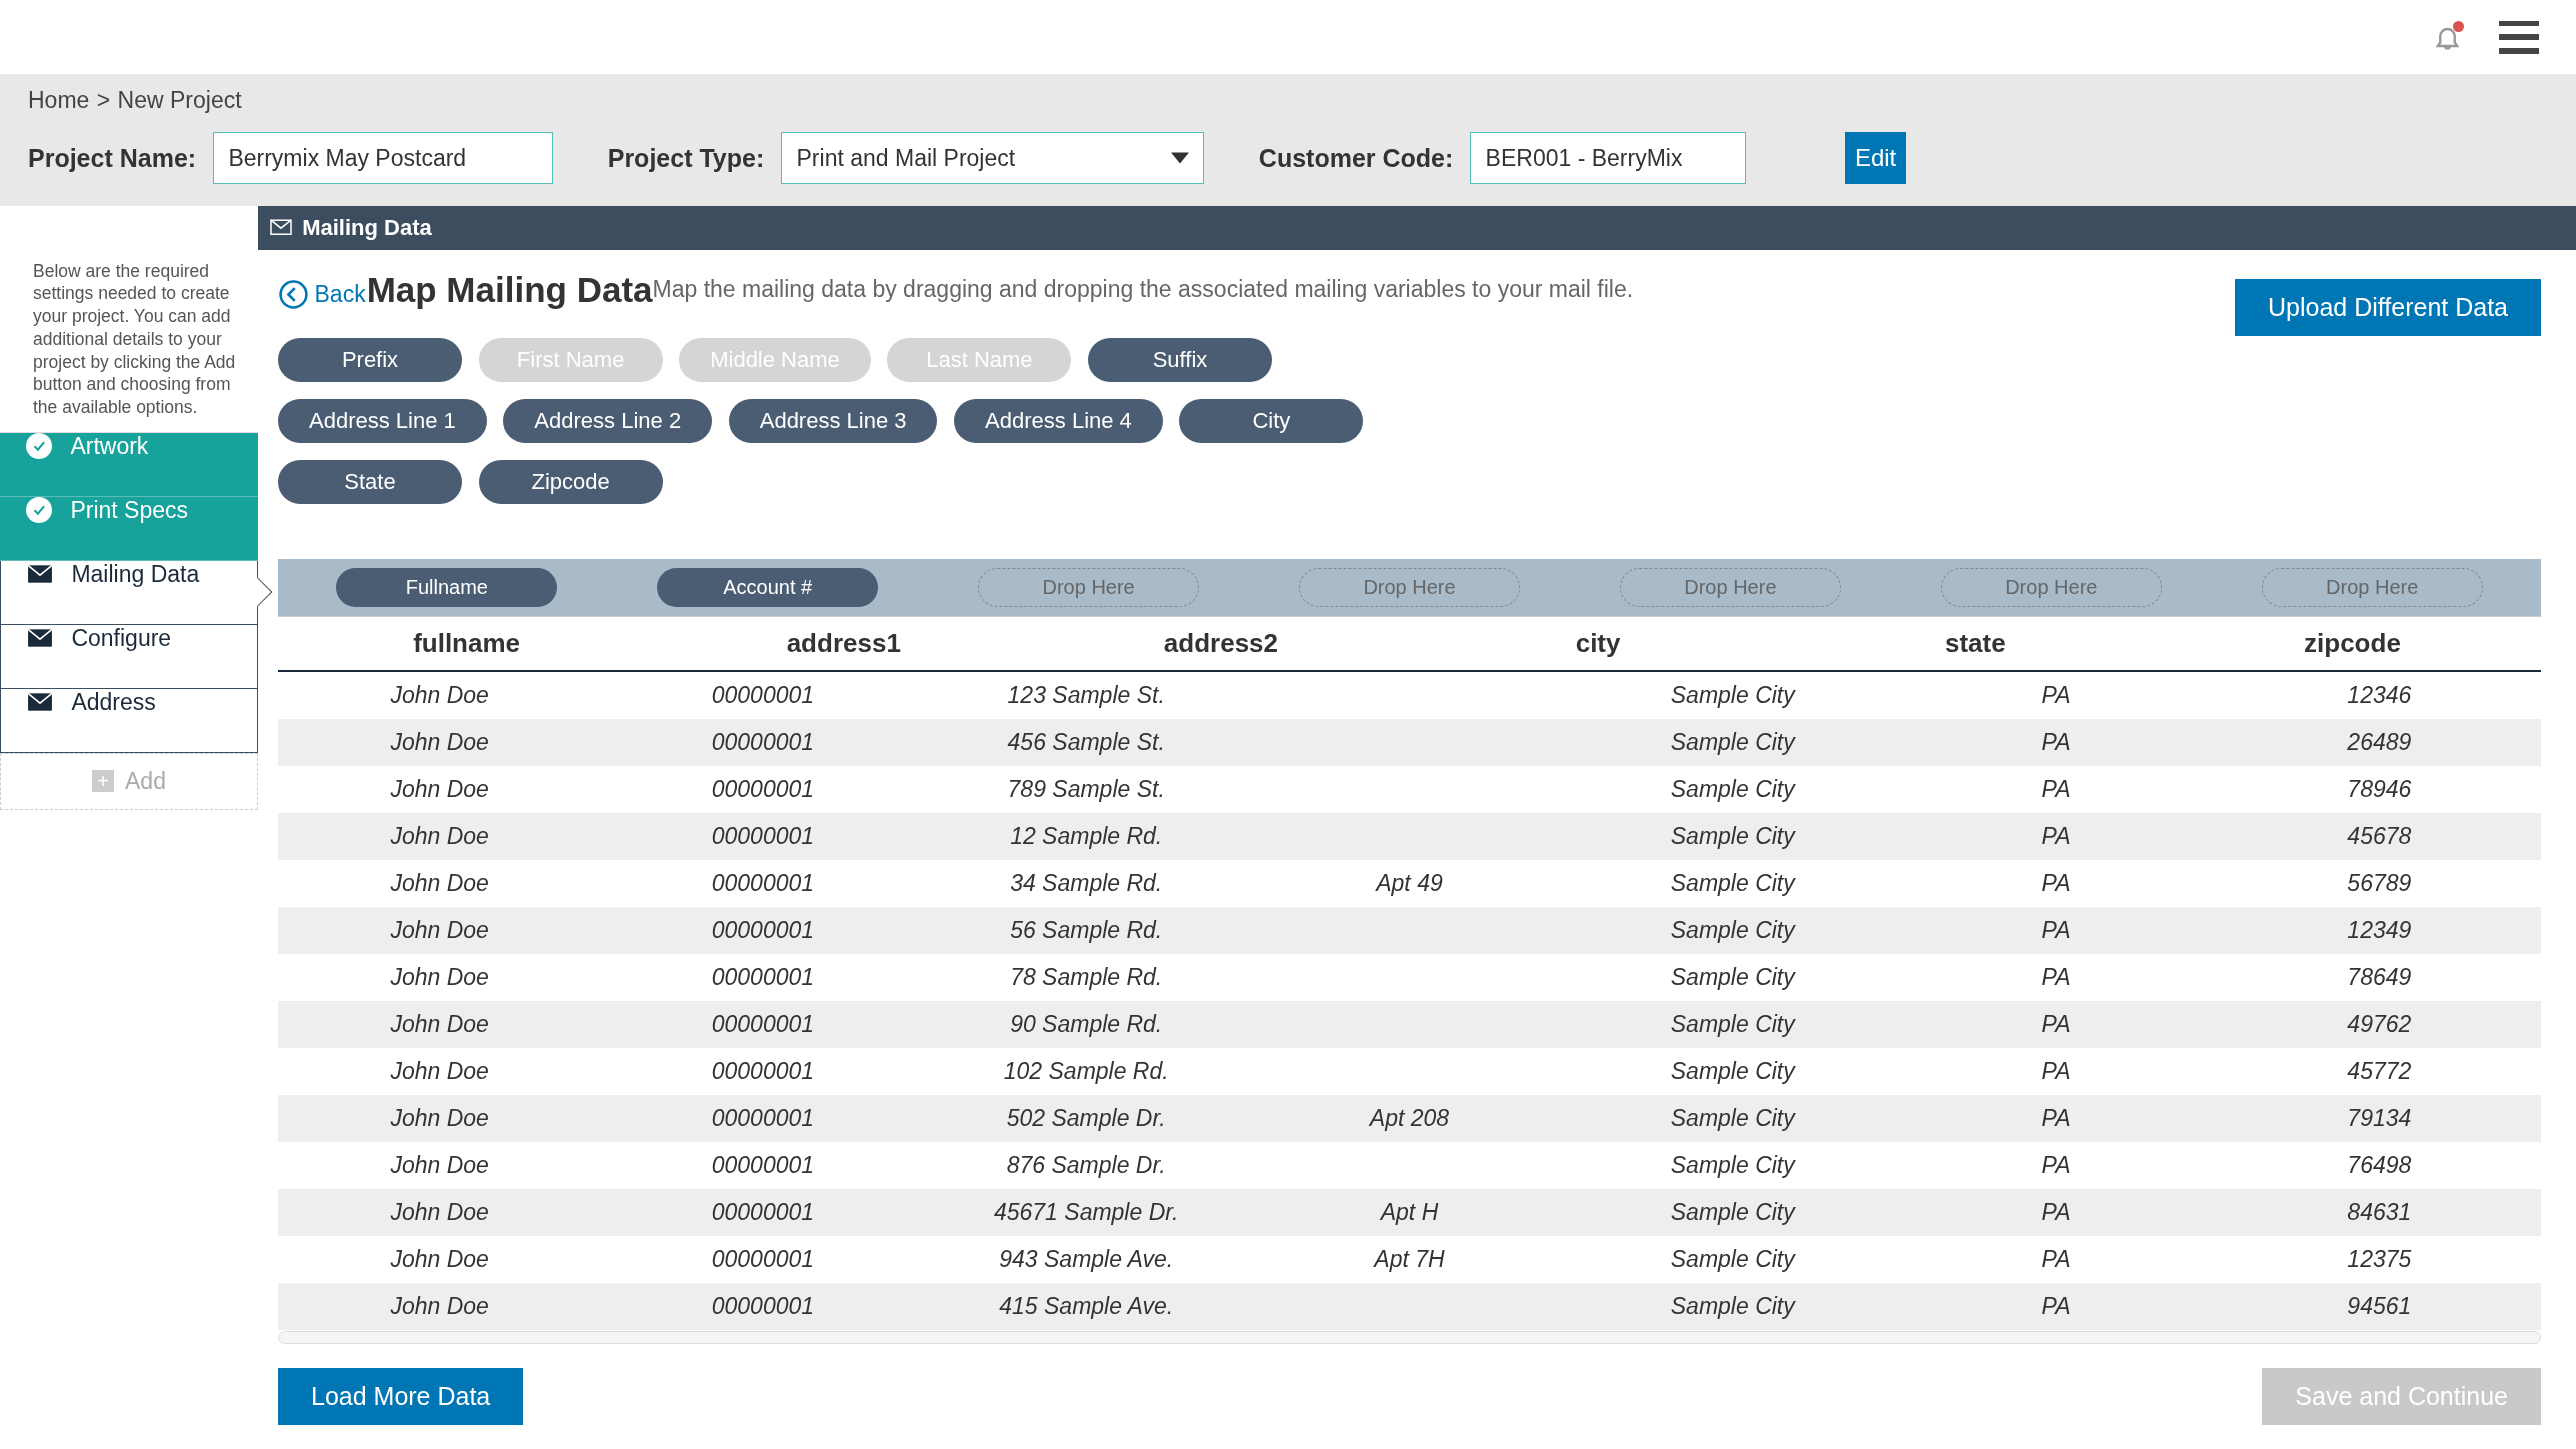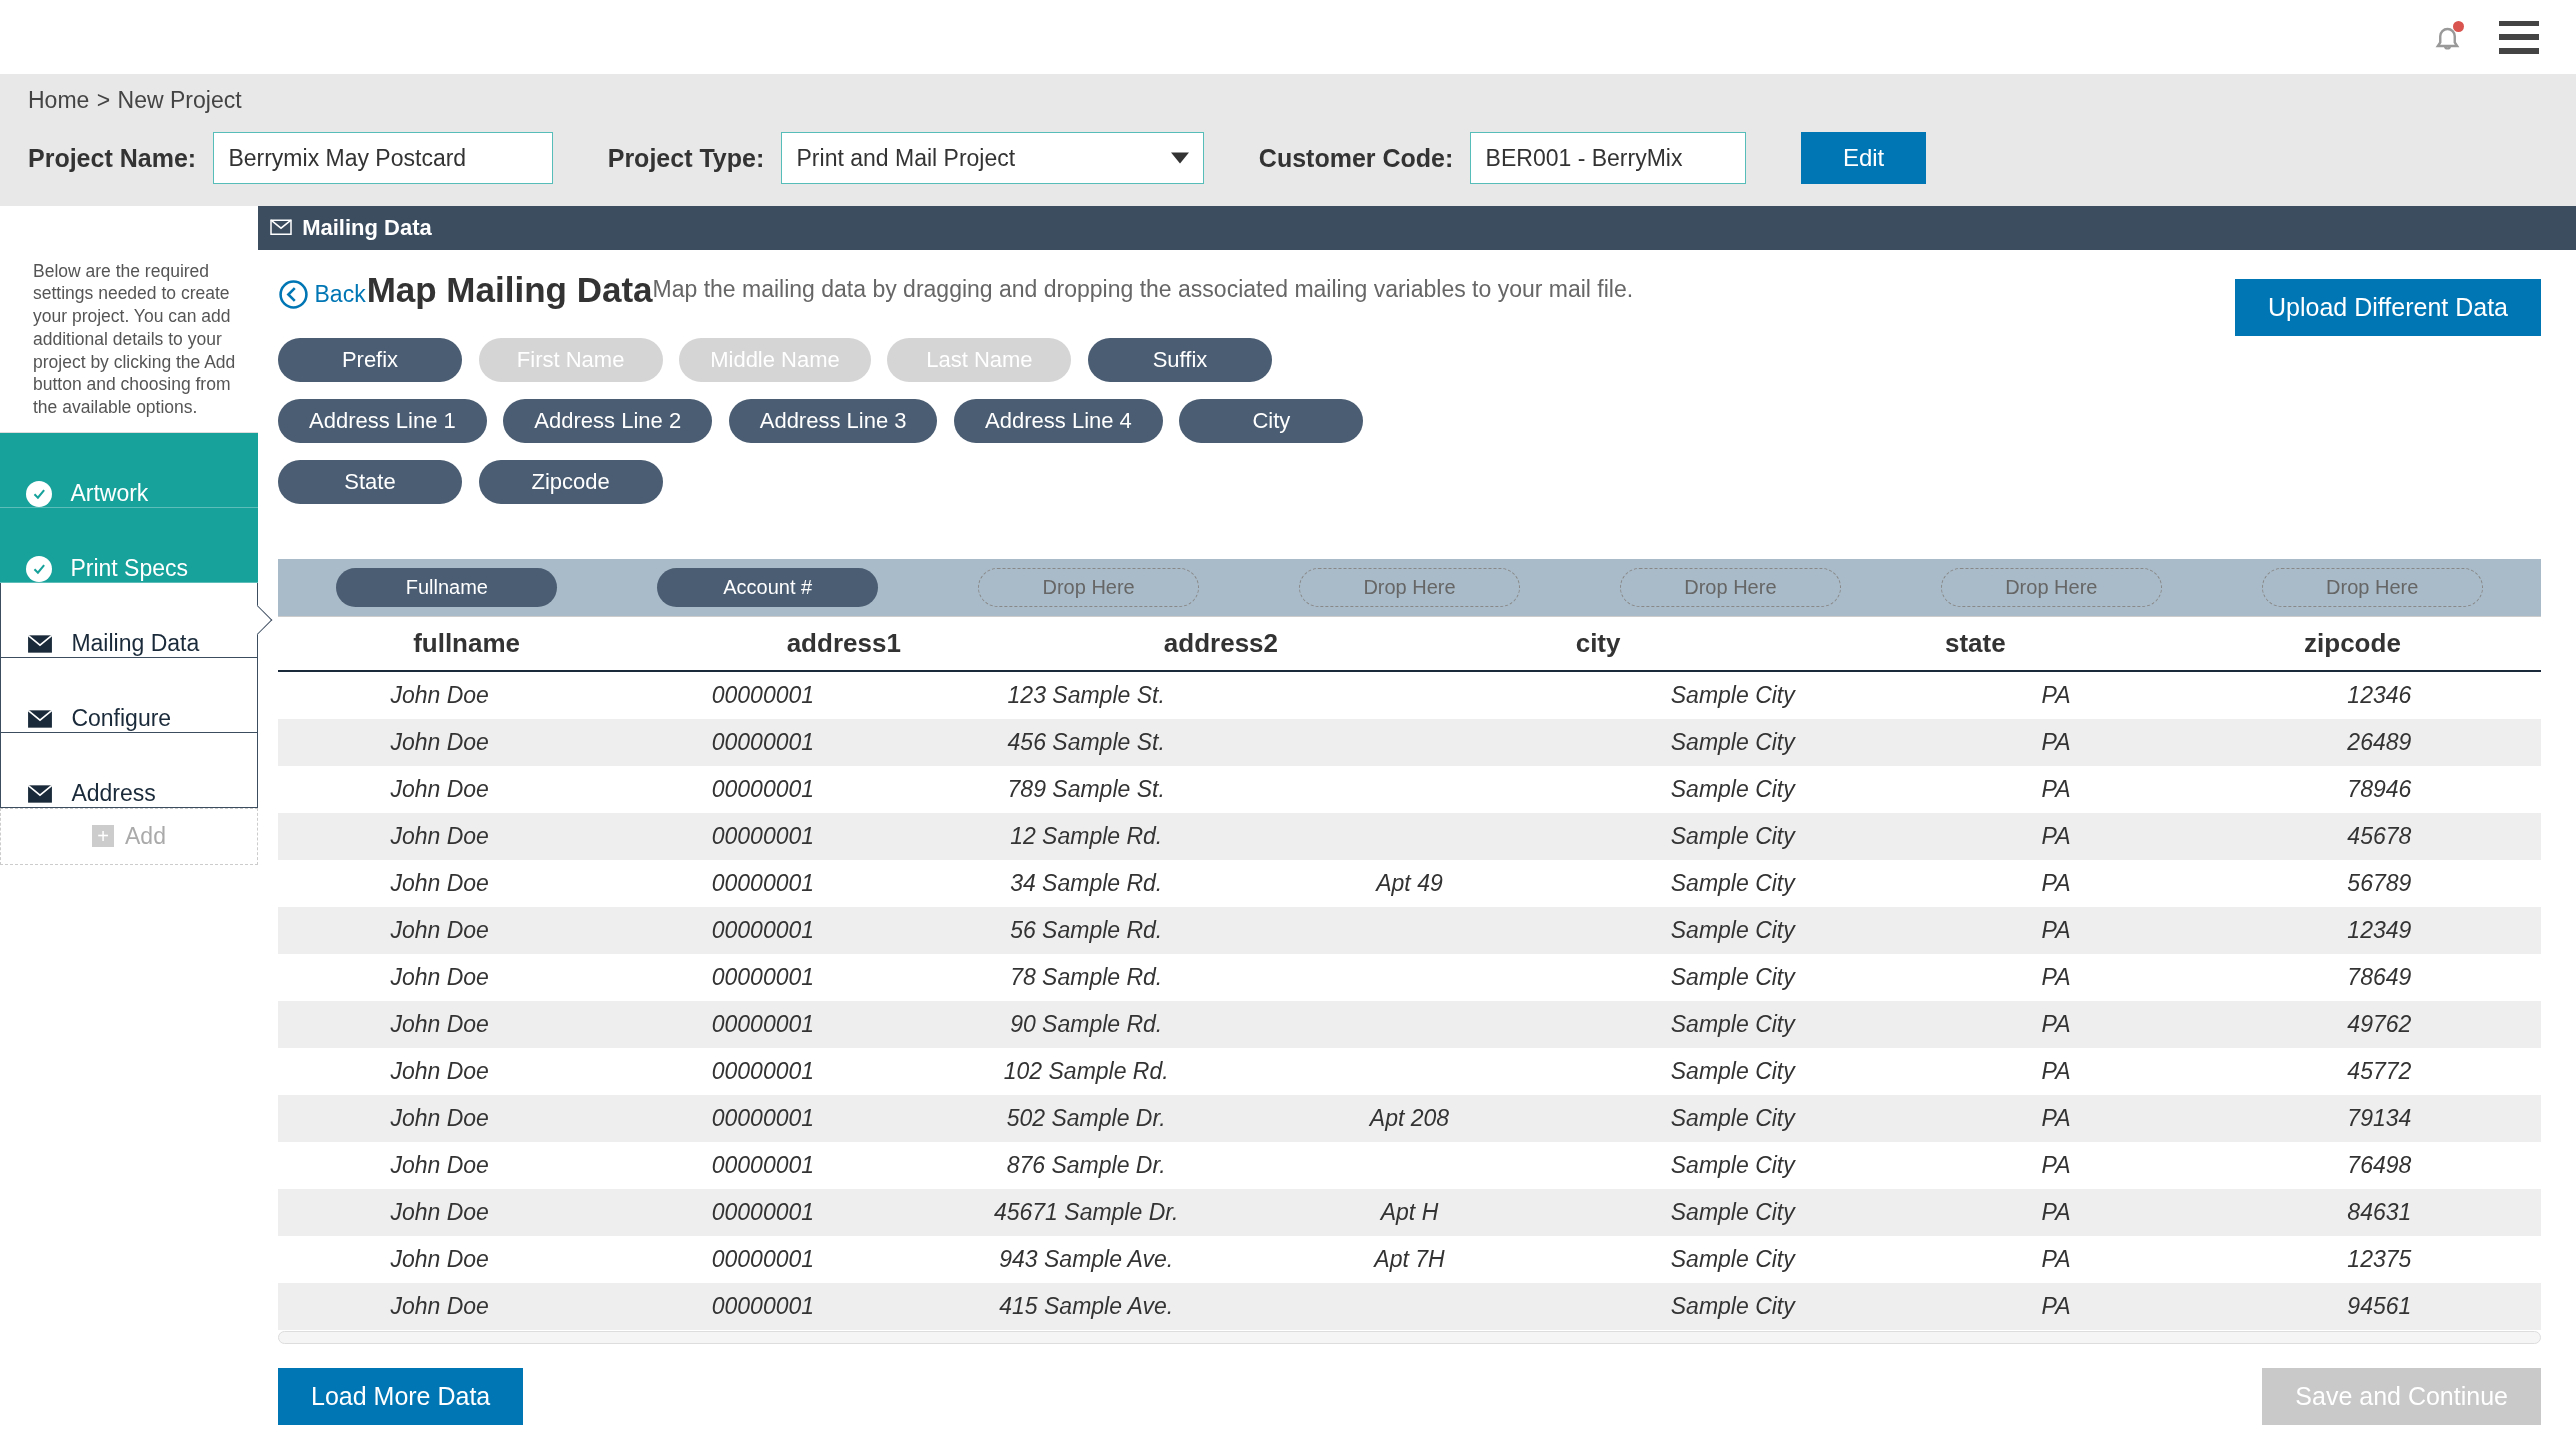--- a/index.html
+++ b/index.html
@@ -25,34 +25,34 @@
 .settings-group input, .settings-group select {
   height: 52px; border: 0.9px solid #56bdb8; font-size: 23px; padding: 0 14.7px; color: #333; background: #fff;
 }
 .settings-group input { width: 340px; }
 .settings-group select { width: 423px; appearance: none; background: #fff; position: relative; }
 .select-wrapper { position: relative; }
 .select-wrapper::after {
   content: ""; position: absolute; right: 14.7px; top: 50%; transform: translateY(-50%);
   border-left: 9.2px solid transparent; border-right: 9.2px solid transparent; border-top: 11px solid #333; pointer-events: none;
 }
-.edit-btn { background: #0076b4; color: #fff; border: none; height: 52px; padding: 0 42px; font-size: 24px; cursor: pointer; }
+.edit-btn { background: #0076b4; color: #fff; border: none; height: 52px; padding: 0 10px; font-size: 24px; cursor: pointer; margin-left: 44px; }
 
 
 .section-header { background: #3D4D60; color: #fff; height: 44px; display: flex; align-items: center; padding: 0 11px 0 0; margin-left: 258px; }
 .section-header-icon { margin: 0 9.2px 0 11px; }
 .section-header-title { font-size: 22px; font-weight: 600; }
 
 
 .main { display: flex; }
 .left-col { width: 258px; flex-shrink: 0; }
 .sidebar-desc { font-size: 17.5px; color: #555; padding: 9.2px 16.6px 13px 33px; line-height: 1.3; }
 
 .nav { border-top: 0.9px solid #ddd; }
-.nav-item { display: flex; align-items: flex-end; gap: 18.4px; height: 75px; padding: 0 0 0 26px; font-size: 23px; cursor: pointer; border-bottom: 0.9px solid rgba(255,255,255,0.3); }
+.nav-item { display: flex; align-items: flex-start; gap: 18.4px; height: 64px; padding: 0 0 0 26px; font-size: 23px; cursor: pointer; border-bottom: 0.9px solid rgba(255,255,255,0.3); }
 .nav-item.done { background: #17a29b; color: #fff; }
 .nav-item.done .circle-check { width: 26px; height: 26px; background: #fff; border-radius: 50%; display: flex; align-items: center; justify-content: center; }
 .nav-item.done .circle-check svg { width: 16.6px; height: 16.6px; stroke: #17a29b; fill: none; stroke-width: 3; }
 .nav-item.standard { background: #fff; color: #1a2a3a; border: 0.9px solid #3D4D60; border-top: none; position: relative; }
 .nav-item.active { font-weight: 500; }
 .nav-item.active::after {
   content: ""; position: absolute; right: -11px; top: 50%; transform: translateY(-50%) rotate(45deg);
   width: 20px; height: 20px; background: #fff; border-right: 0.9px solid #3D4D60; border-top: 0.9px solid #3D4D60;
 }
 .nav-item .icon-svg { width: 26px; height: 26px; fill: #1a2a3a; }

